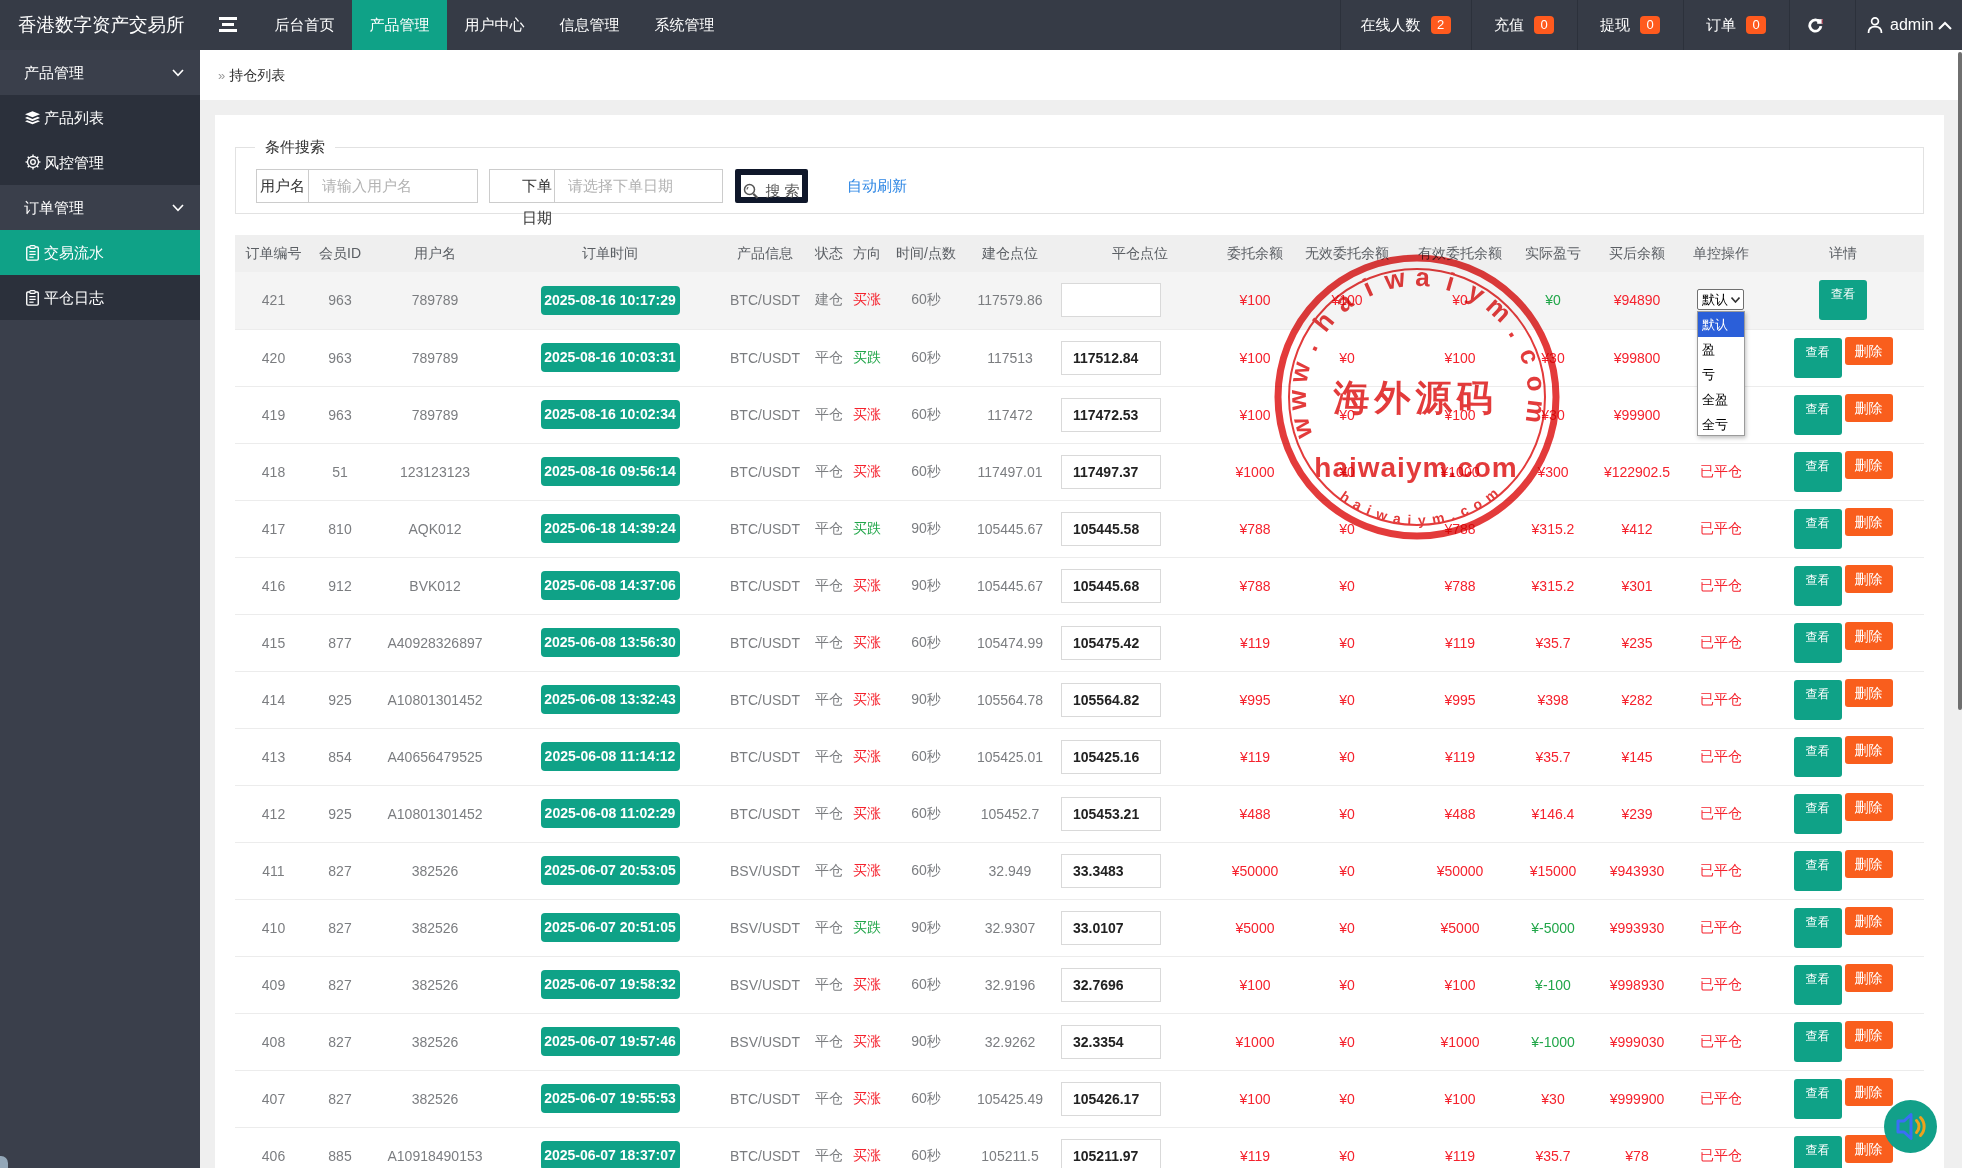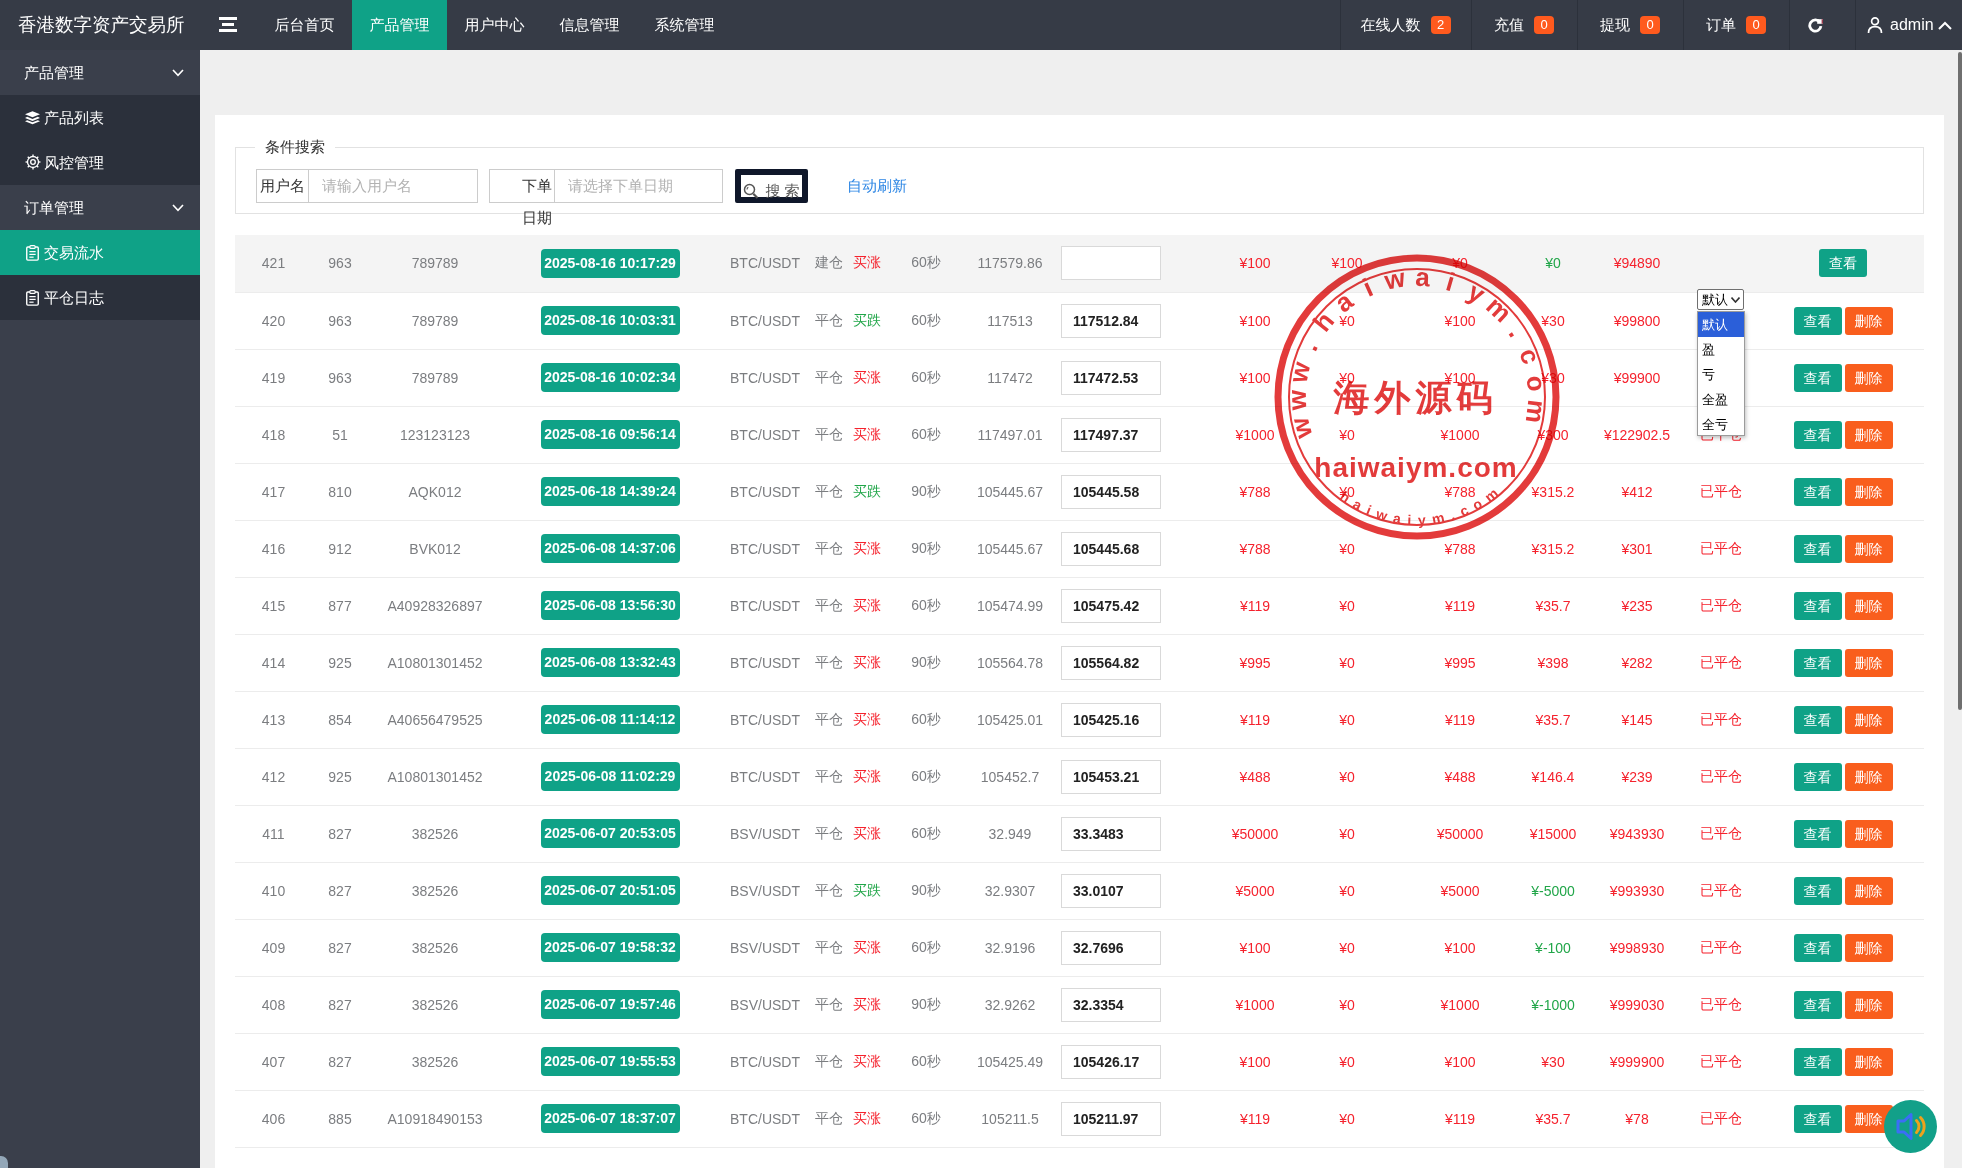--- a/index.html
+++ b/index.html
@@ -29,21 +29,21 @@
 #tbl { position:absolute; left:235px; top:235px; width:1689px; }
 table { border-collapse:collapse; table-layout:fixed; width:1689px; }
 th { height:37px; background:#efefef; font-weight:normal; font-size:14px; color:#5a5e63; text-align:center; }
 td { height:57px; font-size:14px; color:#7b7d80; text-align:center; padding:0; }
 tr.r0 td { background:#f4f4f4; }
 tr.data { border-bottom:1px solid #ececec; }
 .red { color:#f5222d; }
 .green { color:#21a649; }
 .datebtn { display:inline-block; width:139px; height:29px; line-height:29px; border-radius:4px; background:#0fa287; color:#fff; font-weight:bold; font-size:14px; }
 .pinput { display:block; margin-left:5px; width:100px; height:34px; line-height:32px; border:1px solid #d9d9d9; background:#fff; font-weight:bold; font-size:14px; color:#222; text-align:left; padding-left:11px; }
-.btn-v { display:inline-block; width:48px; height:28px; line-height:28px; border-radius:3px; background:#0fa287; color:#fff; font-size:14px; }
+.btn-v { display:inline-block; width:48px; height:40px; line-height:28px; border-radius:3px; background:#0fa287; color:#fff; font-size:12px; }
 .btn-d { display:inline-block; width:48px; height:28px; line-height:28px; border-radius:3px; background:#f95e1d; color:#fff; font-size:14px; margin-left:3px; }
 #sel { position:absolute; left:1697px; top:289px; width:47px; height:21px; border:1px solid #707070; border-radius:2px; background:#fff; font-size:13px; color:#000; line-height:19px; text-align:left; padding-left:4px; z-index:30;}
 #seldrop { position:absolute; left:1697px; top:311px; width:48px; height:125px; background:#fff; border:1px solid #9b9b9b; box-shadow:1px 2px 4px rgba(0,0,0,.25); z-index:40; }
 .opt { height:25px; line-height:25px; font-size:13px; color:#000; padding-left:4px; text-align:left; }
 .opt.hi { background:#2b5fd9; color:#fff; }
 .sic { position:absolute; }
 #sbthumb { position:absolute; left:1958px; top:52px; width:4px; height:658px; background:#6f6f6f; border-radius:2px; z-index:60; }
 #stamp { position:absolute; left:1267px; top:247px; z-index:20; opacity:.9; mix-blend-mode:multiply; }
 #float { position:absolute; left:1884px; top:1100px; z-index:50; }
 
@@ -137,20 +137,21 @@
 <div class="sitem child" style="position:absolute;top:275px">
       <svg class="sic" style="left:26px;top:15px" width="13" height="16" viewBox="0 0 14 17">
         <rect x="0.8" y="2" width="12.4" height="14.2" rx="1.2" fill="none" stroke="#fff" stroke-width="1.5"></rect>
         <rect x="4.2" y="0.6" width="5.6" height="3" rx="1" fill="#2b303b" stroke="#fff" stroke-width="1.3"></rect>
         <line x1="3.6" y1="7" x2="10.4" y2="7" stroke="#fff" stroke-width="1.3"></line>
         <line x1="3.6" y1="10" x2="10.4" y2="10" stroke="#fff" stroke-width="1.3"></line>
         <line x1="3.6" y1="13" x2="8.2" y2="13" stroke="#fff" stroke-width="1.3"></line>
       </svg>
       <span style="position:absolute;left:44px">平仓日志</span>
     </div>
+<div id="crumb"><span style="color:#999;margin-left:18px;font-size:13px">»</span> <span>持仓列表</span></div>
 <div id="card"></div>
 <div id="fs"></div>
 <div id="legend">条件搜索</div>
 <div class="glabel" style="left:256px; top:169px; width:53px;">用户名</div>
 <div class="ginput" style="left:309px; top:169px; width:169px;">请输入用户名</div>
 <div class="glabel" style="left:489px; top:169px; width:66px;padding-left:30px;">下单日期</div>
 <div class="ginput" style="left:555px; top:169px; width:168px;">请选择下单日期</div>
 <div id="searchbtn"><svg style="vertical-align:-3px;margin-right:6px" width="16" height="16" viewBox="0 0 16 16">
         <circle cx="6.5" cy="6.5" r="5" fill="none" stroke="#555" stroke-width="1.5"></circle>
         <line x1="10.3" y1="10.8" x2="14.5" y2="15" stroke="#555" stroke-width="2.2"></line>
@@ -172,20 +173,39 @@
 <col style="width:168px">
 <col style="width:62px">
 <col style="width:122px">
 <col style="width:104px">
 <col style="width:82px">
 <col style="width:86px">
 <col style="width:82px">
 <col style="width:162px">
 </colgroup>
 <tbody>
+          <tr class="hdr">
+            <th>订单编号</th>
+            <th>会员ID</th>
+            <th>用户名</th>
+            <th>订单时间</th>
+            <th>产品信息</th>
+            <th>状态</th>
+            <th>方向</th>
+            <th>时间/点数</th>
+            <th>建仓点位</th>
+            <th>平仓点位</th>
+            <th>委托余额</th>
+            <th>无效委托余额</th>
+            <th>有效委托余额</th>
+            <th>实际盈亏</th>
+            <th>买后余额</th>
+            <th>单控操作</th>
+            <th>详情</th>
+          </tr>
 <tr class="data r0">
             <td>421</td>
             <td>963</td>
             <td>789789</td>
             <td><span class="datebtn">2025-08-16 10:17:29</span></td>
             <td>BTC/USDT</td>
             <td>建仓</td>
             <td class="red">买涨</td>
             <td>60秒</td>
             <td>117579.86</td>

